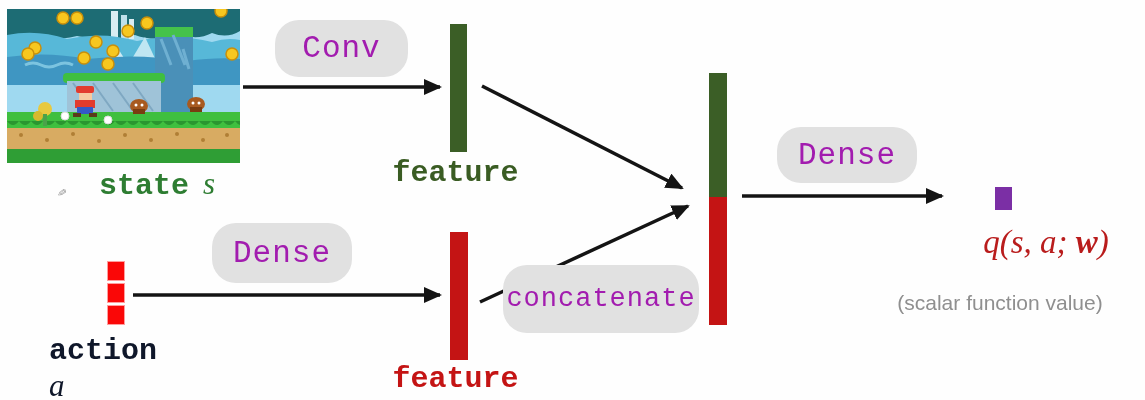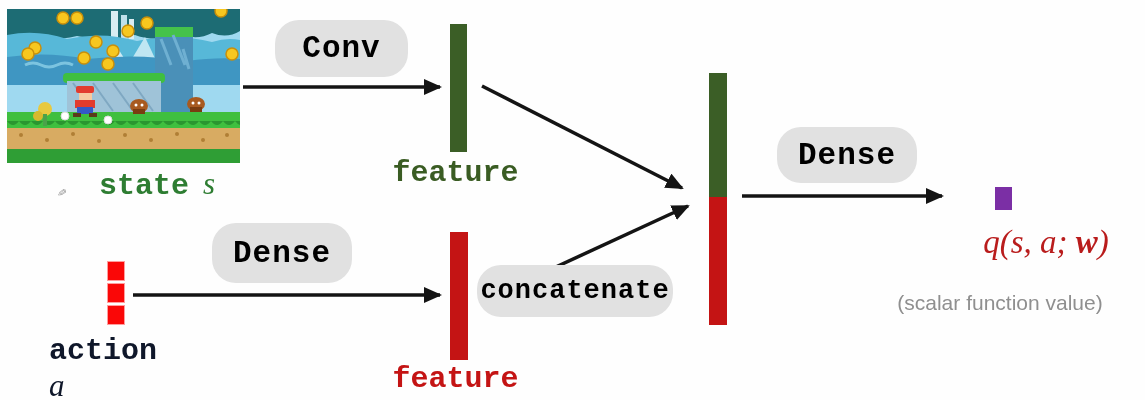--- a/index.html
+++ b/index.html
@@ -6,26 +6,26 @@
   .canvas{
     position:relative;width:1145px;height:400px;background:#fefefe;
     font-family:"Liberation Mono",monospace;overflow:hidden;
   }
   
   .arrows{position:absolute;left:0;top:0;width:1145px;height:400px;z-index:1;pointer-events:none;}
   
   .gbox{
     position:absolute;background:#e1e1e1;border-radius:24px;z-index:3;
     display:flex;align-items:center;justify-content:center;
-    font-weight:bold;color:#000000;letter-spacing:1px;
+    font-weight:normal;color:#a21caf;letter-spacing:1px;
   }
   .box-conv{left:275px;top:20px;width:133px;height:57px;font-size:31px;}
   .box-dense-action{left:212px;top:223px;width:140px;height:60px;font-size:31px;}
   .box-dense-output{left:777px;top:127px;width:140px;height:56px;font-size:31px;}
-  .box-concat{left:477px;top:265px;width:196px;height:52px;font-size:27px;}
+  .box-concat{left:503px;top:265px;width:196px;height:68px;font-size:27px;}
   
   .bar{position:absolute;z-index:3;}
   .bar-state-feature{left:450px;top:24px;width:17px;height:128px;background:#3b5e26;}
   .bar-action-feature{left:450px;top:232px;width:18px;height:128px;background:#c41414;}
   .bar-concat{left:709px;top:73px;width:18px;height:252px;display:flex;flex-direction:column;}
   .bar-concat .seg-green{height:124px;background:#3b5e26;}
   .bar-concat .seg-red{height:128px;background:#c41414;}
   .action-vec{left:107px;top:261px;width:18px;display:flex;flex-direction:column;gap:2px;}
   .action-vec .cell{width:18px;height:20px;background:#fa0707;border:1px solid #ff9d9d;box-sizing:border-box;}
   .purple-square{left:995px;top:187px;width:17px;height:23px;background:#7b2fa5;}

